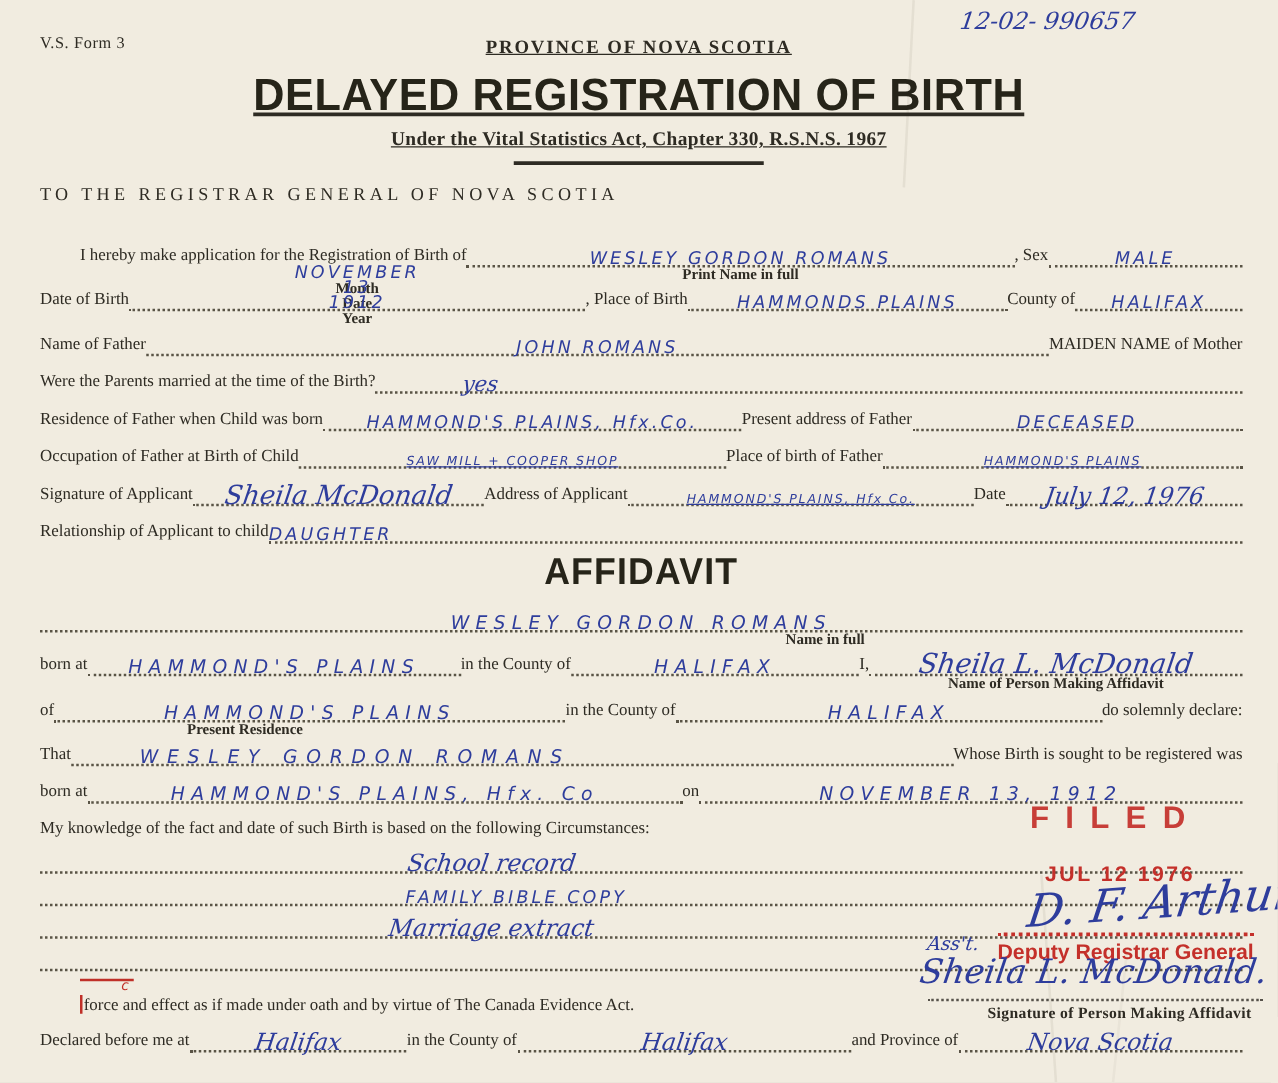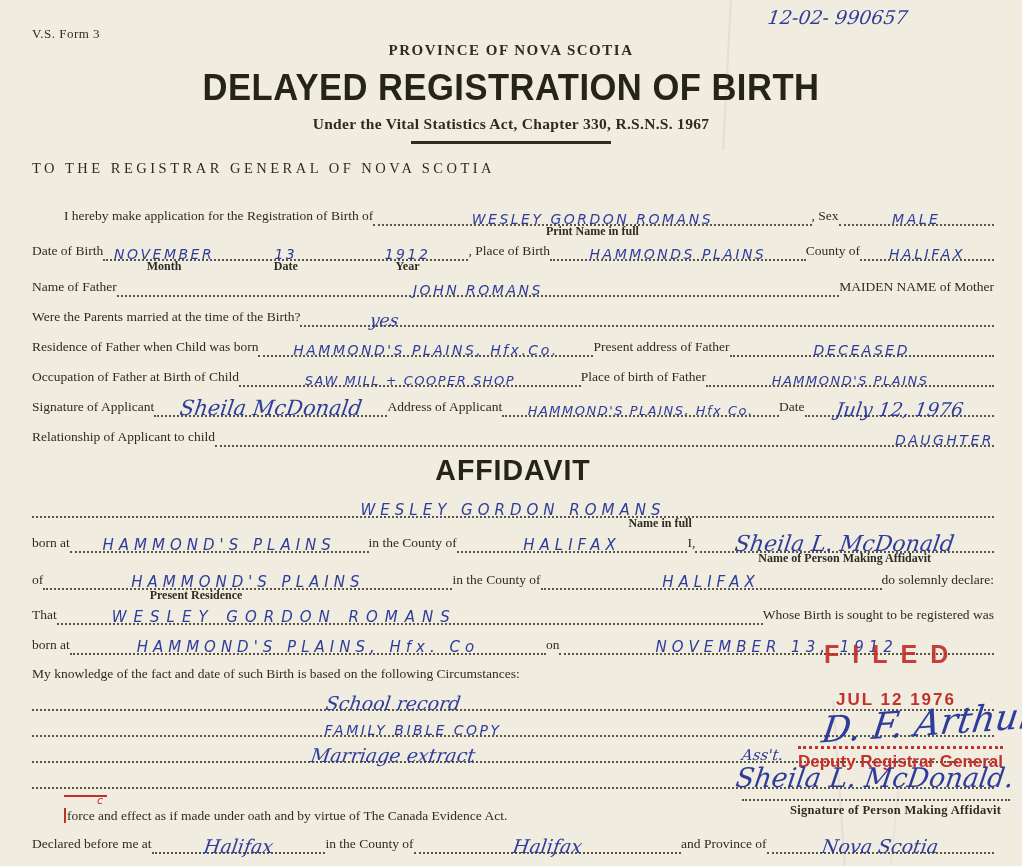--- a/index.html
+++ b/index.html
@@ -15,21 +15,21 @@
     color:#2e2b23;
   }
   .crease{position:absolute;background:rgba(120,110,90,.10);pointer-events:none;}
   .crease.c1{left:726px;top:0;width:2px;height:150px;transform:rotate(3deg);}
   .crease.c2{left:838px;top:700px;width:2px;height:166px;transform:rotate(-4deg);}
   .crease.c3{left:895px;top:760px;width:2px;height:106px;transform:rotate(6deg);opacity:.6;}
 
   .form-no{position:absolute;left:32px;top:26px;font-size:13px;letter-spacing:.5px;}
   .reg-num{position:absolute;left:768px;top:8px;font-size:25px;transform:rotate(-3deg);}
 
-  .hdr{margin:12px auto;text-align:center;padding-top:30px;}
+  .hdr{margin:0 auto;text-align:center;padding-top:30px;text-decoration:underline;}
   .province{font-size:15px;font-weight:bold;letter-spacing:1.5px;}
   .title{font-family:"Liberation Sans",sans-serif;font-weight:700;font-size:36px;letter-spacing:.5px;
          margin-top:8px;transform:scaleX(.96);color:#262419;}
   .subtitle{font-size:15.5px;font-weight:bold;margin-top:6px;letter-spacing:.3px;}
   .title-rule{width:200px;height:3px;background:#2e2b23;margin:8px auto 0 auto;}
 
   .content{padding:0 28px 0 32px;}
   .addressee{font-size:14.5px;letter-spacing:3.5px;margin-top:16px;}
 
   .row{display:flex;align-items:flex-end;position:relative;}
@@ -37,28 +37,28 @@
   .indent{padding-left:32px;}
   .fill{flex:1;min-width:0;border-bottom:1.6px dotted #56514631;
         border-bottom:2px dotted #5a5446;position:relative;height:19px;
         display:flex;align-items:flex-end;justify-content:center;}
   .fill.left{justify-content:flex-start;}
   .ink{color:#2e3d9c;}
   .hw{font-family:"DejaVu Sans",sans-serif;font-style:italic;color:#2e3d9c;
       font-size:14px;letter-spacing:2.5px;white-space:nowrap;line-height:1;
       margin-bottom:-2px;}
   .hw.wide{letter-spacing:5px;font-size:15px;}
-  .hw.small{font-size:13px;letter-spacing:1.5px;}
+  .hw.small{font-size:10px;letter-spacing:1.5px;text-decoration:underline;}
   .script{font-family:"DejaVu Serif",serif;font-style:italic;color:#2e3d9c;
       font-size:19px;white-space:nowrap;line-height:1;margin-bottom:-4px;
       display:inline-block;transform:skewX(-8deg);}
   .sub{position:absolute;top:100%;font-size:12px;font-weight:bold;white-space:nowrap;
        color:#2e2b23;line-height:1.1;margin-top:1px;}
   .sub-center{left:50%;transform:translateX(-50%);}
-  .dobcols{display:flex;width:100%;}
+  .dobcols{display:flex;width:100%;flex-direction:column;}
   .dobcol{flex:1;position:relative;text-align:center;display:flex;align-items:flex-end;justify-content:center;}
 
   .aff-title{font-family:"Liberation Sans",sans-serif;font-weight:700;font-size:30px;
              text-align:center;margin-top:6px;letter-spacing:1px;transform:scaleX(.95);color:#262419;}
 
   .para{font-size:13.5px;line-height:1.55;margin:0;}
   .decl-para{margin-top:14px;line-height:1.95;text-indent:32px;}
   .force-wrap{position:relative;border-left:2px solid #c03028;padding-left:1px;}
   .corrmark{position:absolute;left:-2px;top:-13px;color:#c03028;
             font-family:"DejaVu Sans",sans-serif;font-size:11px;font-style:italic;
@@ -197,21 +197,21 @@
         <span class="hw small">HAMMOND'S PLAINS, Hfx Co.</span>
       </span>
       <span class="lbl">Date</span>
       <span class="fill" style="flex:1.3;">
         <span class="script">July 12, 1976</span>
       </span>
     </div>
 
     <div class="row mt">
       <span class="lbl">Relationship of Applicant to child</span>
-      <span class="fill left" style="padding-left:120px;justify-content:flex-end;">
+      <span class="fill left" style="">
         <span class="hw">DAUGHTER</span>
       </span>
     </div>
 
     <div class="aff-title">AFFIDAVIT</div>
 
     <div class="row" style="margin-top:10px;margin-bottom:14px;">
       <span class="fill">
         <span class="hw wide">WESLEY GORDON ROMANS</span>
         <span class="sub" style="left:62%;">Name in full</span>

